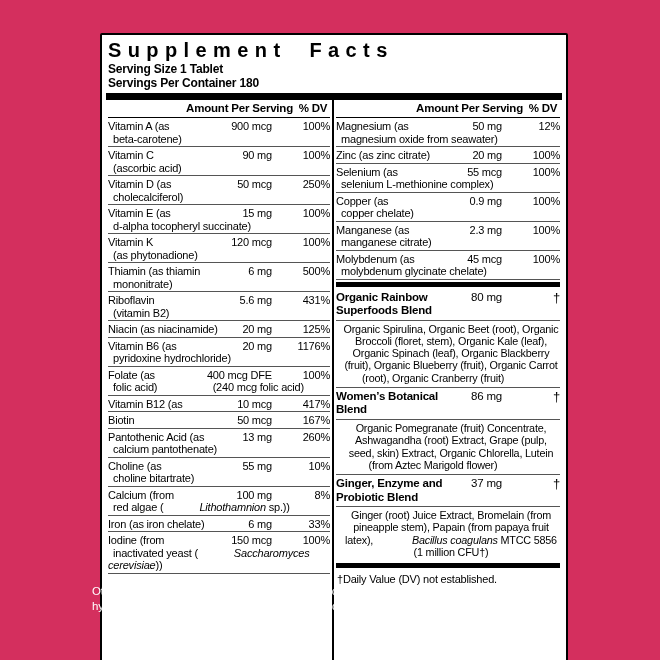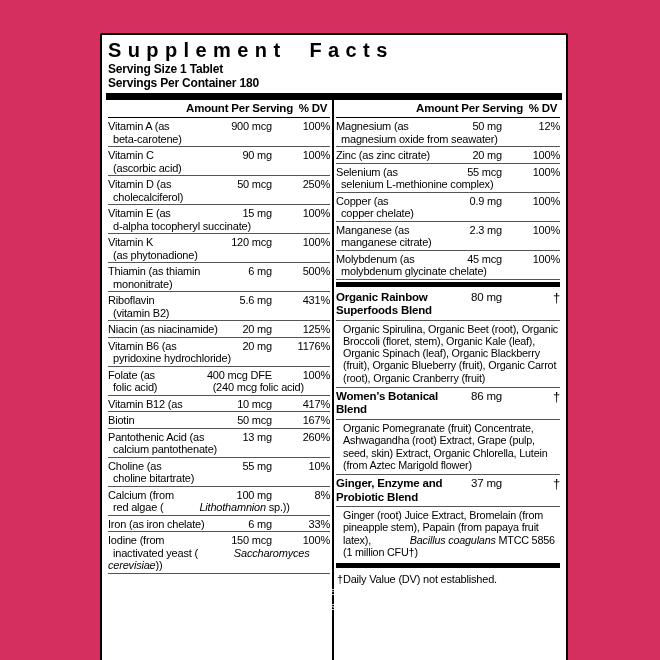--- a/index.html
+++ b/index.html
@@ -44,25 +44,25 @@
   .dv { float:right; width:34px; text-align:right; }
   .amt { float:right; margin-right:24px; }
   .amt2 { float:right; margin-right:26px; }
   .nm2 { padding-left:5px; }
   .bar2 { height:5px; background:#000; margin:2px 0 2px; flex:none; }
   .blend { font-size:11px; line-height:12.5px; }
   .blend + .blend { border-top:1px solid #555; }
   .bhead { font-size:11.5px; line-height:13.5px; padding:2px 0 2px; border-bottom:1px solid #555; overflow:hidden; }
   .bhead .bnm { font-weight:bold; }
   .bhead .dv { font-size:13px; }
-  .bdesc { padding:2px 1px 3px 7px; font-size:10.8px; line-height:12.3px; }
+  .bdesc { padding:2px 1px 3px 7px; font-size:10.8px; line-height:12.3px;text-align:center; }
   .footnote { font-size:11px; padding:3px 0 12px 1px; }
   .other-ing {
     position:absolute; left:92px; top:584px; width:472px;
-    color:#fff; font-size:11.5px; line-height:15px; letter-spacing:-0.2px;margin-left:10px;
+    color:#fff; font-size:11.5px; line-height:15px; letter-spacing:-0.2px;
   }
   i { font-style:italic;margin-left:36px; }
 </style>
 </head>
 <body>
 
 <div class="label">
   <div class="sf-title">Supplement Facts</div>
   <div class="serving-line">Serving Size 1 Tablet</div>
   <div class="serving-line">Servings Per Container 180</div>

